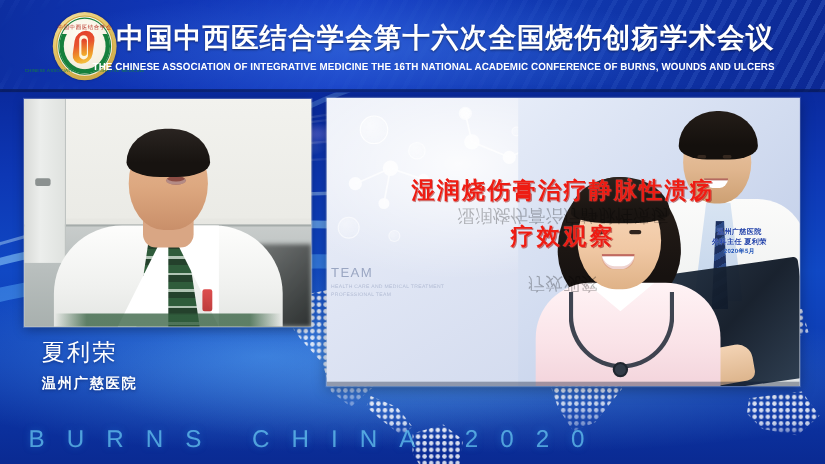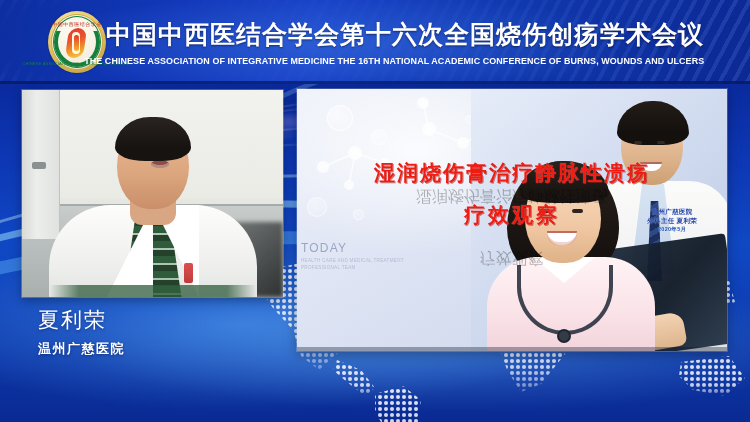--- a/index.html
+++ b/index.html
@@ -778,30 +778,31 @@
         <div class="ph-f-eye r"></div>
       <div class="ph-f-smile"></div>
 
       <div class="ph-caption">
         <div>温州广慈医院</div>
         <div>外科主任  夏利荣</div>
         <div class="small">2020年5月</div>
       </div>
     </div>
 
-    <div class="sl-today">TODAY</div>
+    <div class="sl-today">TEAM</div>
     <div class="sl-todaysub">HEALTH CARE AND MEDICAL TREATMENT PROFESSIONAL TEAM</div>
 
     <div class="sl-title">
       <div class="refl r1">湿润烧伤膏治疗静脉性溃疡</div>
       <div class="line1">湿润烧伤膏治疗静脉性溃疡</div>
       <div class="refl r2">疗效观察</div>
       <div class="line2">疗效观察</div>
     </div>
 
     <div class="sl-bottomedge"></div>
   </div>
 
   <div class="speaker-name">夏利荣</div>
   <div class="speaker-org">温州广慈医院</div>
 
+  <div class="wordmark">BURNS CHINA 2020</div>
 
 </div>
 
 </body></html>

